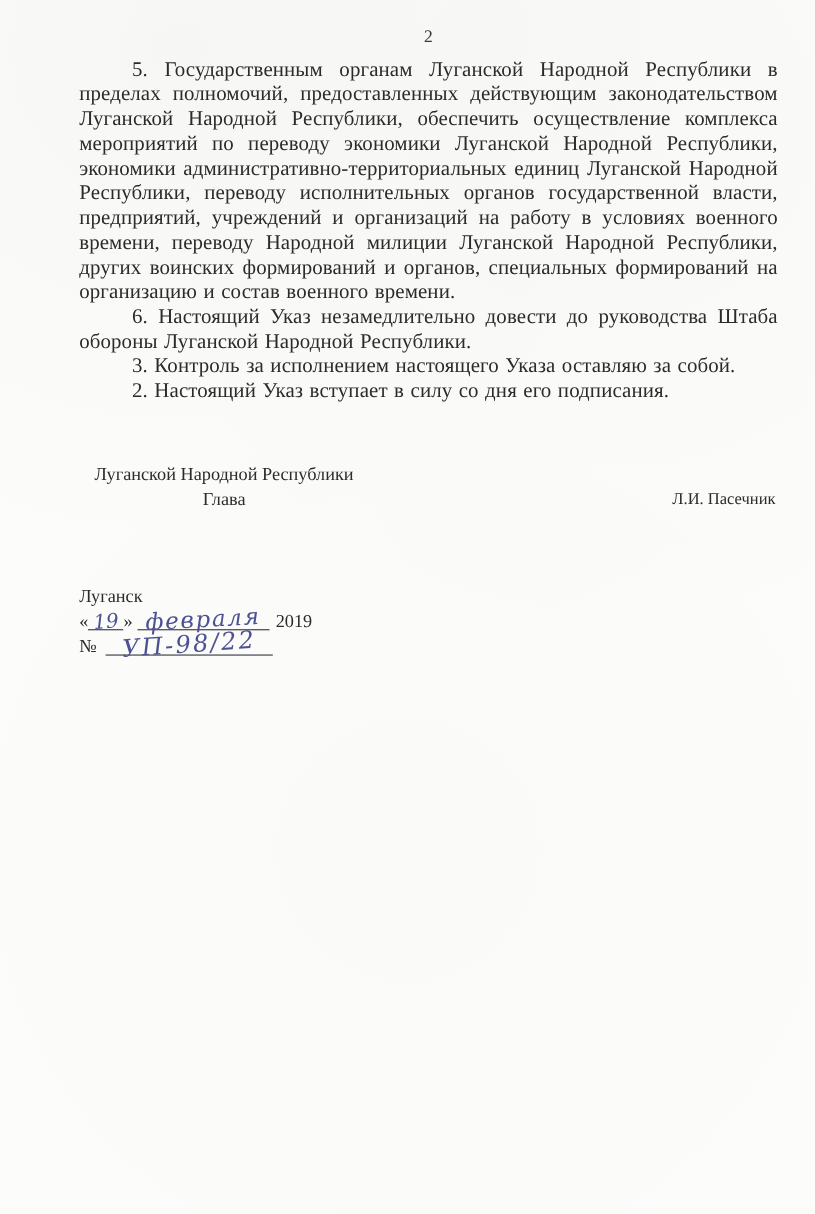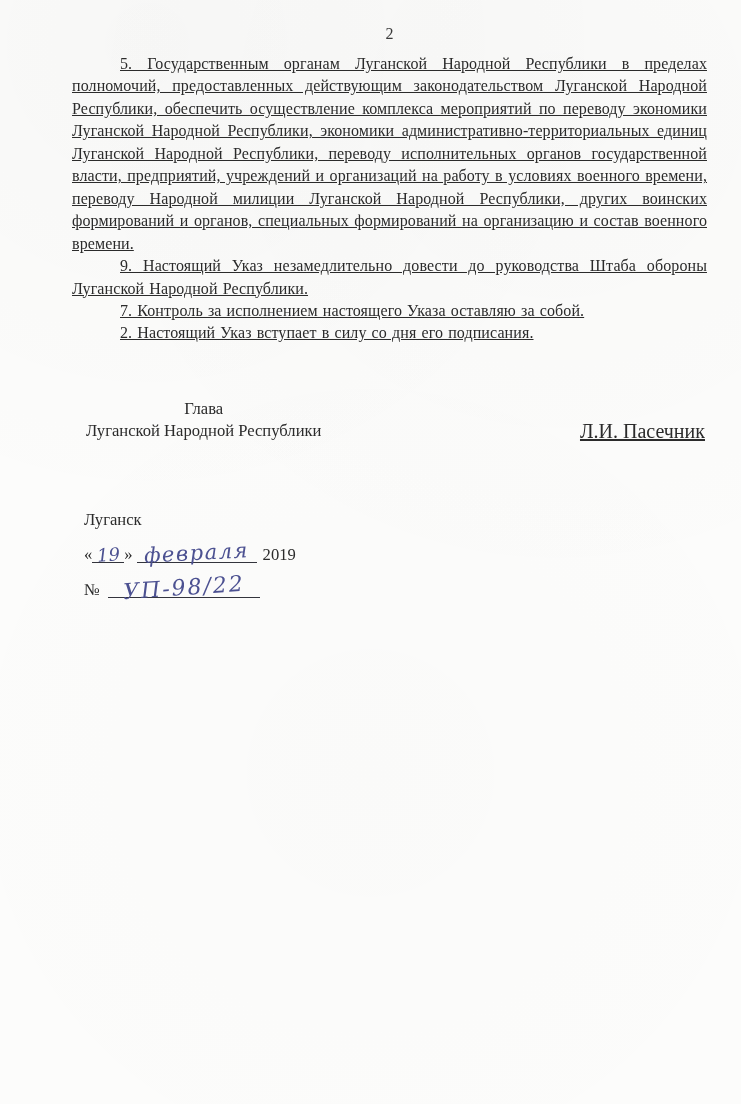--- a/index.html
+++ b/index.html
@@ -31,53 +31,51 @@
     text-align: center;
     font-size: 16px;
     padding-top: 25px;
     color: #3a3a3a;
   }
   .body-text {
     margin-top: 10px;
   }
   .body-text p {
     margin: 0;
-    font-size: 16px;
+    font-size: 19px;
     line-height: 22.45px;
     text-align: justify;
     text-indent: 48px;
     letter-spacing: 0.1px;
     word-spacing: 1px;
-    text-decoration: underline;
   }
   .signature {
     margin-top: 53px;
     display: flex;
     justify-content: space-between;
     align-items: flex-end;
   }
   .sig-left {
     text-align: center;
     font-size: 16.6px;
     line-height: 22.5px;
     margin-left: 14px;
   }
   .sig-name {
-    font-size: 20px;
+    font-size: 15px;
     line-height: 22.5px;
     padding-right: 2px;
-    text-decoration: underline;
   }
   .issuance {
     margin-top: 65px;
     font-size: 16.6px;
     line-height: 23px;
   }
   .issuance .line {
-    margin: 12px;
+    margin: 0;
     white-space: nowrap;
   }
   .blank {
     display: inline-block;
     border-bottom: 1.5px solid #33343c;
     text-align: center;
     line-height: 14px;
     vertical-align: baseline;
     overflow: visible;
   }
@@ -99,29 +97,29 @@
 </head>
 <body>
 
 <div class="page">
   <div class="content">
 
     <div class="page-number">2</div>
 
     <div class="body-text">
       <p>5. Государственным органам Луганской Народной Республики в пределах полномочий, предоставленных действующим законодательством Луганской Народной Республики, обеспечить осуществление комплекса мероприятий по переводу экономики Луганской Народной Республики, экономики административно-территориальных единиц Луганской Народной Республики, переводу исполнительных органов государственной власти, предприятий, учреждений и организаций на работу в условиях военного времени, переводу Народной милиции Луганской Народной Республики, других воинских формирований и органов, специальных формирований на организацию и состав военного времени.</p>
-      <p>9. Настоящий Указ незамедлительно довести до руководства Штаба обороны Луганской Народной Республики.</p>
-      <p>7. Контроль за исполнением настоящего Указа оставляю за собой.</p>
+      <p>6. Настоящий Указ незамедлительно довести до руководства Штаба обороны Луганской Народной Республики.</p>
+      <p>3. Контроль за исполнением настоящего Указа оставляю за собой.</p>
       <p>2. Настоящий Указ вступает в силу со дня его подписания.</p>
     </div>
 
     <div class="signature">
       <div class="sig-left">
+        <div>Луганской Народной Республики</div>
         <div>Глава</div>
-        <div>Луганской Народной Республики</div>
       </div>
       <div class="sig-name">Л.И. Пасечник</div>
     </div>
 
     <div class="issuance">
       <p class="line">Луганск</p>
 
       <p class="line">
         <span>«</span><span class="blank blank-day"><span class="hand hand-day">19</span></span><span>»</span><span class="blank blank-month"><span class="hand hand-month">февраля</span></span><span>2019</span>
       </p>

